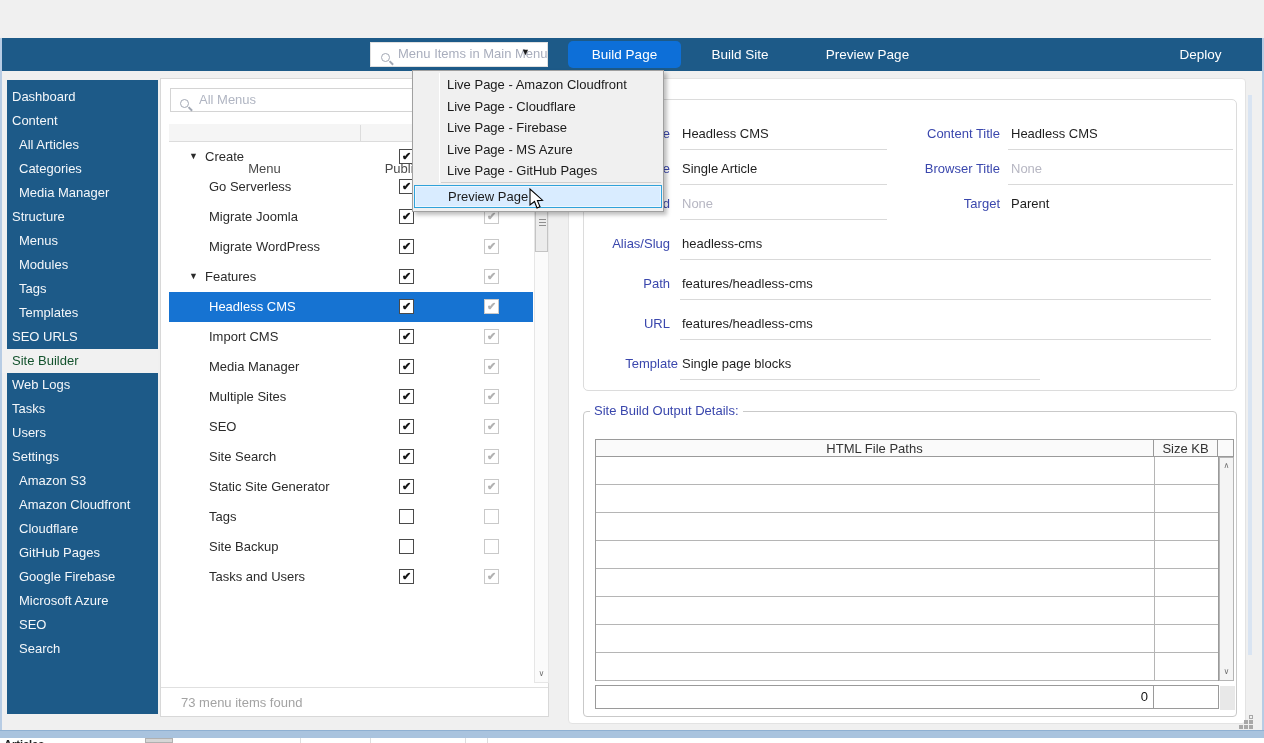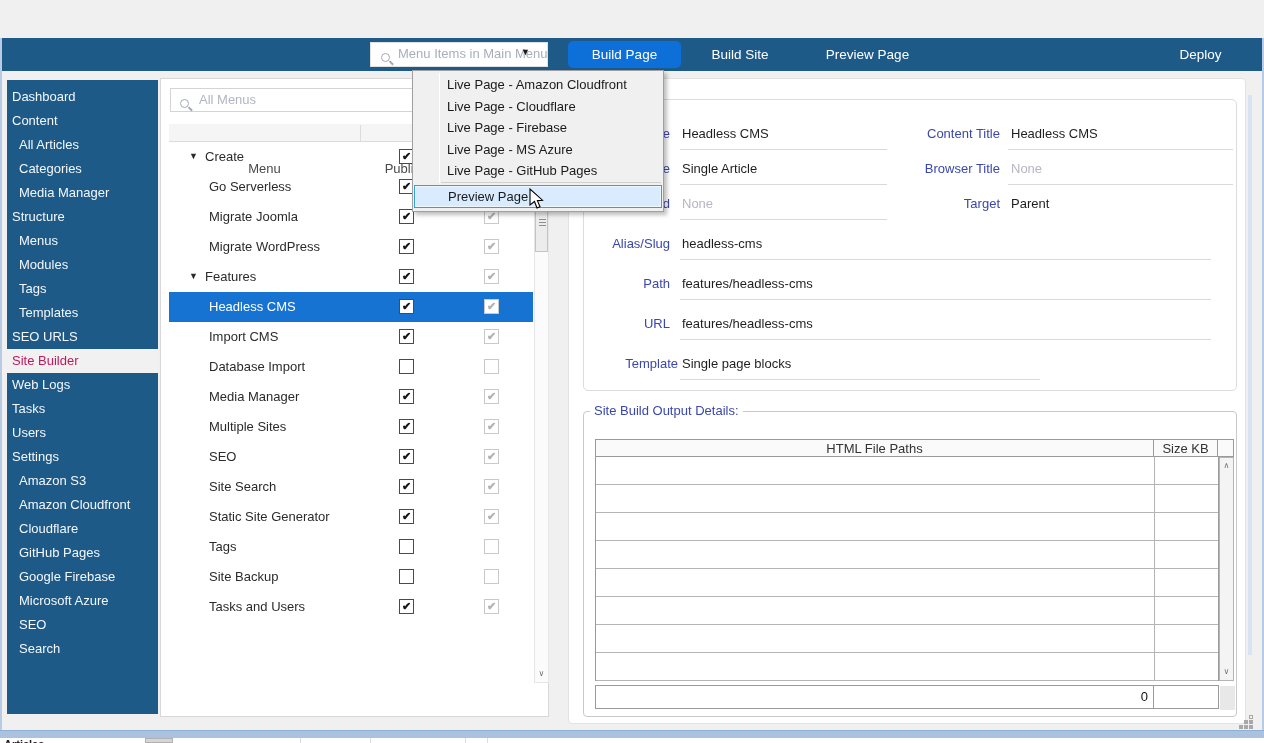--- a/index.html
+++ b/index.html
@@ -35,21 +35,21 @@
   .search-glyph::after{content:"";position:absolute;width:5px;height:1.5px;background:#a2a8b4;
         transform:rotate(45deg);right:-5px;bottom:-2px;}
 
   
   .sidebar{left:2px;top:80px;width:156px;height:634px;}
   .sidebar-bg{position:absolute;left:5px;top:0;width:151px;height:634px;background:#1d5a88;}
   .side-item{position:absolute;left:0;width:156px;height:24px;line-height:24px;
              color:#f4f7fa;font-size:13px;white-space:nowrap;}
   .side-item.lvl1{padding-left:10px;}
   .side-item.lvl2{padding-left:17px;}
-  .side-item.selected{background:#f1f1f1;color:#be185d;}
+  .side-item.selected{background:#f1f1f1;color:#14532d;}
 
   
   .mid-panel{left:160px;top:78px;width:389px;height:639px;background:#fff;border:1px solid #d8d8d8;}
   .mid-search{position:absolute;left:9px;top:9px;width:374px;height:24px;border:1px solid #d4d4d4;background:#fff;}
   .mid-search-text{position:absolute;left:38px;top:13px;font-size:13px;color:#b0b5c2;}
   .mid-header{position:absolute;left:8px;top:45px;width:364px;height:18px;background:#f5f5f5;
               border-bottom:1px solid #dcdcdc;font-size:13px;color:#4a4a4a;}
   .mh-col{position:absolute;top:0;height:18px;line-height:17px;text-align:center;margin-top:36px;}
   .mh-sep{position:absolute;top:1px;width:1px;height:16px;background:#dcdcdc;}
   .mid-rows{position:absolute;left:8px;top:63px;width:364px;}
@@ -206,25 +206,20 @@
           <span class="mlabel">Headless CMS</span>
           <span class="cb c1">✔</span>
           <span class="cb c2">✔</span>
         </div>
         <div class="mrow">
           <span class="mlabel">Import CMS</span>
           <span class="cb c1">✔</span>
           <span class="cb c2">✔</span>
         </div>
         <div class="mrow">
-          <span class="mlabel">Database Import</span>
-          <span class="cb c1"></span>
-          <span class="cb c2"></span>
-        </div>
-        <div class="mrow">
           <span class="mlabel">Media Manager</span>
           <span class="cb c1">✔</span>
           <span class="cb c2">✔</span>
         </div>
         <div class="mrow">
           <span class="mlabel">Multiple Sites</span>
           <span class="cb c1">✔</span>
           <span class="cb c2">✔</span>
         </div>
         <div class="mrow">
@@ -258,20 +253,21 @@
           <span class="cb c2">✔</span>
         </div>
       </div>
     <div class="vscroll">
       <div class="vs-btn" style="top:0;">∧</div>
       <div class="vs-thumb">
           <span class="grip"></span>
         </div>
       <div class="vs-btn" style="bottom:0;">∨</div>
     </div>
+    <div class="mid-status">73 menu items found</div>
   </div>
 
   <div class="abs right-panel">
     <div class="card1" id="fields-card">
         <div class="f-label" style="left: 0px; top: 26px; width: 86px;">e</div>
         <div class="f-value" style="left: 98px; top: 26px;">Headless CMS</div>
         <div class="f-line" style="left: 96px; top: 49px; width: 207px;"></div>
         <div class="f-label" style="left: 0px; top: 61px; width: 86px;">e</div>
         <div class="f-value" style="left: 98px; top: 61px;">Single Article</div>
         <div class="f-line" style="left: 96px; top: 84px; width: 207px;"></div>

